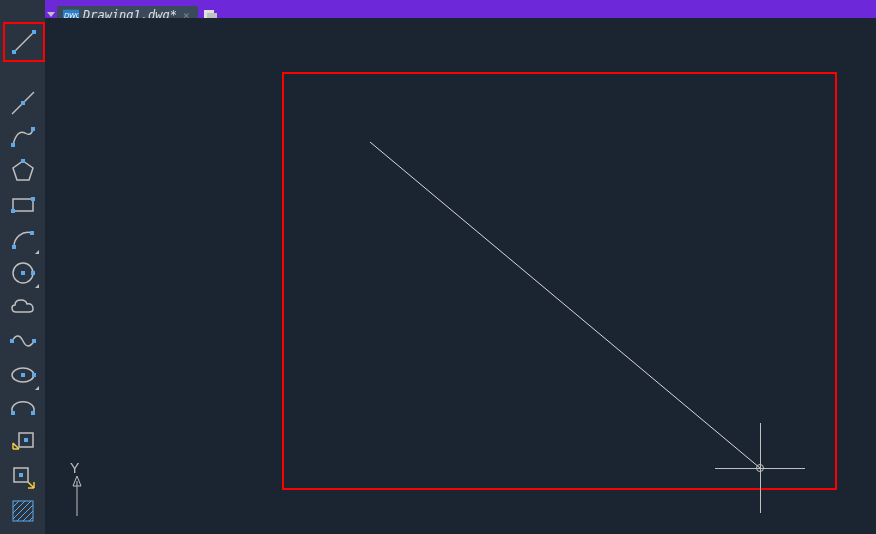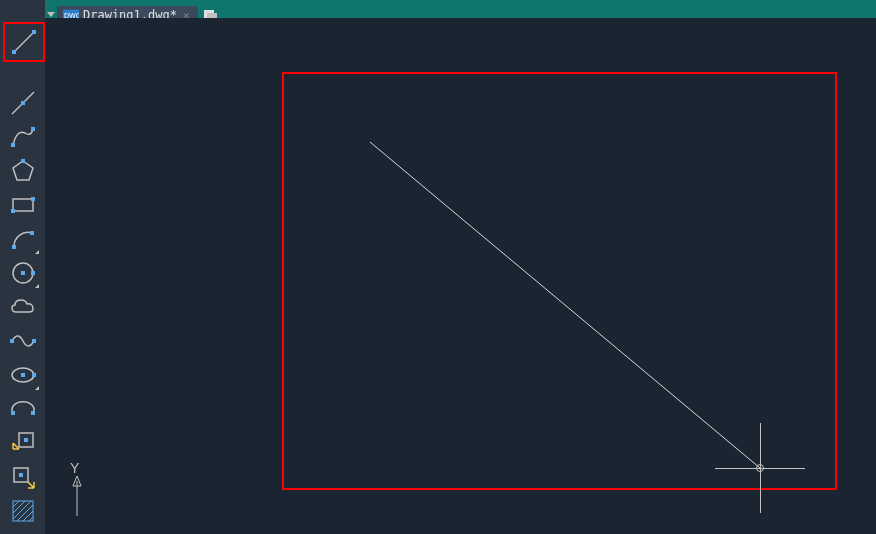--- a/index.html
+++ b/index.html
@@ -12,23 +12,24 @@
       color: #c0c0c0;
       overflow: hidden;
       position: relative;
     }
     .tab-bar {
       position: absolute;
       top: 0;
       left: 45px;
       right: 0;
       height: 30px;
-      background: #0f766e;
-      display: flex;
-      align-items: center;
+      background: #6d28d9;
+      display: flex;
+      align-items: center;
+      font-style: italic;
     }
     .tab-dropdown {
       width: 12px;
       height: 18px;
       display: flex;
       align-items: center;
       justify-content: center;
       color: #c0c0c0;
       cursor: pointer;
     }

